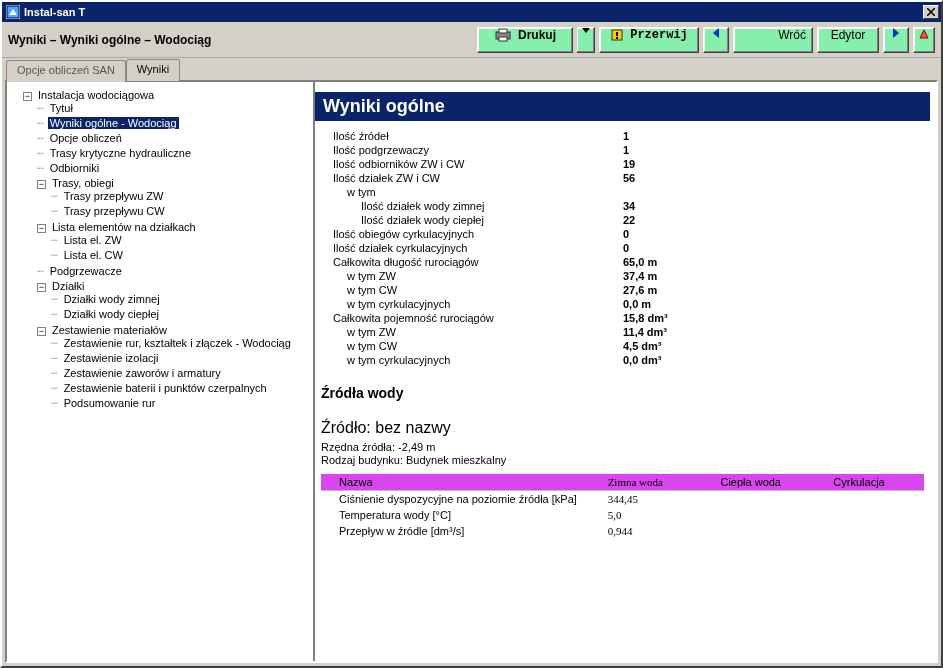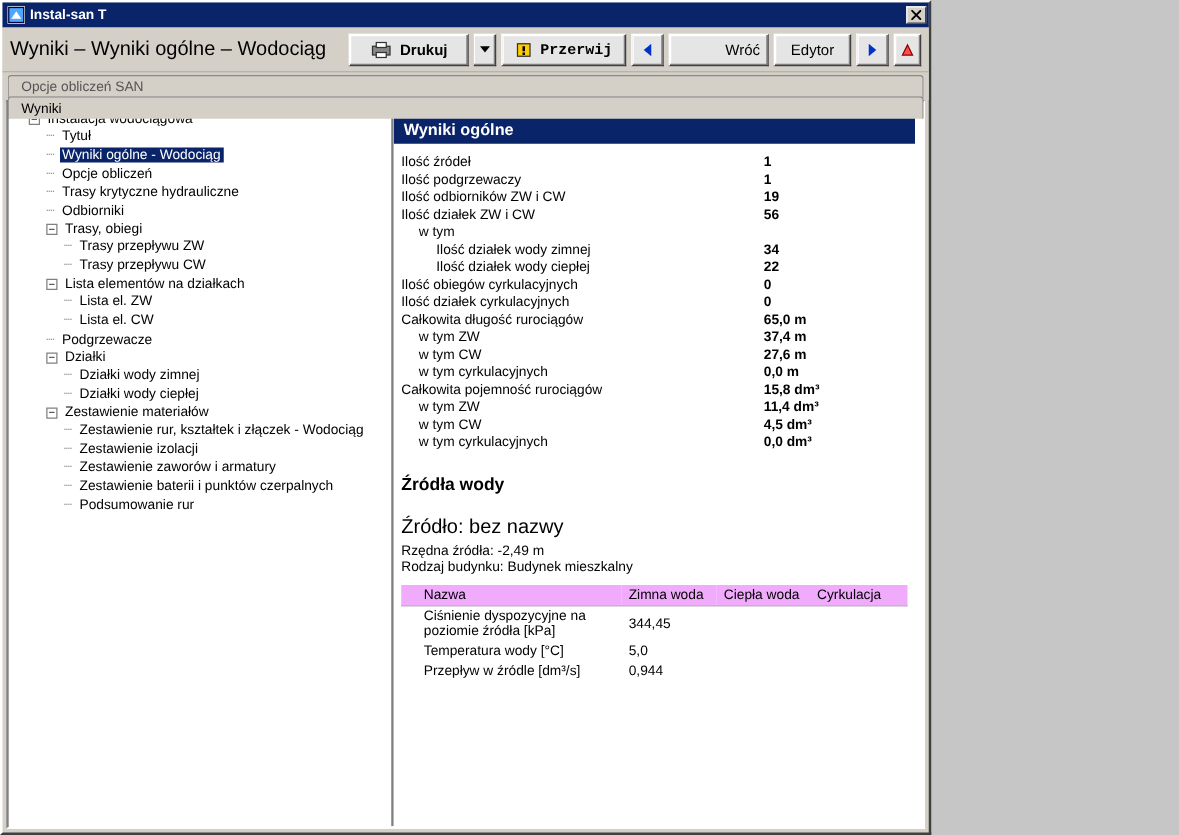--- a/index.html
+++ b/index.html
@@ -7,21 +7,21 @@
     margin: 0;
     font-family: Tahoma, Arial, sans-serif;
     font-size: 11px;
     background: #c6c6c6;
     color: #000;
     width: 943px;
     height: 668px;
     overflow: hidden;
   }
   .window {
-    width: 745px;
+    width: 943px;
     height: 668px;
     border: 2px solid #fff;
     border-right-color: #404040;
     border-bottom-color: #404040;
     background: #d4d0c8;
     display: flex;
     flex-direction: column;
   }
   .titlebar {
     background: linear-gradient(to right, #0a246a, #0a246a);
@@ -55,33 +55,33 @@
     display: flex;
     align-items: center;
     height: 36px;
     padding: 4px 6px;
     gap: 4px;
     background: #d4d0c8;
     border-bottom: 1px solid #aaa;
   }
   .breadcrumb {
     flex: 1;
-    font-size: 16px;
-    font-weight: normal;
+    font-size: 12px;
+    font-weight: bold;
     color: #000;
   }
   .btn3d {
-    background: #e5e5e5;
+    background: #86efac;
     border: 1px solid #fff;
     border-right-color: #404040;
     border-bottom-color: #404040;
     box-shadow: inset -1px -1px 0 #808080, inset 1px 1px 0 #fff;
     height: 26px;
     display: flex;
-    align-items: center;
+    align-items: flex-start;
     justify-content: center;
     font-size: 12px;
     font-weight: bold;
     cursor: default;
   }
   .btn-print-main { width: 96px; gap: 6px; }
   .btn-print-drop { width: 18px; border-left: none; }
   .btn-stop { width: 100px; gap: 6px; font-family: Liberation Mono, monospace; }
   .btn-back { width: 26px; color: #0033cc; }
   .btn-wroc { width: 80px; text-align: right; justify-content: flex-end; padding-right: 6px; font-weight: normal; }
@@ -93,21 +93,20 @@
     border-left: 4px solid transparent;
     border-right: 4px solid transparent;
     border-top: 5px solid #000;
   }
   .tabbar {
     display: flex;
     padding: 0 4px;
     gap: 0;
     background: #d4d0c8;
     height: 22px;
-    flex-direction: column;
   }
   .tab {
     border: 1px solid #888;
     border-bottom: none;
     background: #d4d0c8;
     border-radius: 3px 3px 0 0;
     padding: 3px 10px 2px;
     font-size: 11px;
     position: relative;
     top: 1px;
@@ -158,47 +157,47 @@
     overflow: auto;
     padding: 0 6px 6px 0;
     background: #fff;
   }
   .sectionbar {
     background: #0a246a;
     color: #fff;
     font-weight: bold;
     padding: 4px 8px;
     margin: 10px 0 8px 0;
-    font-size: 13px;
+    font-size: 18px;
   }
   .kv {
     display: flex;
-    padding: 1px 0 1px 6px;
+    padding: 1px 0 1px 18px;
   }
   .kv .k { width: 290px; }
   .kv .v { font-weight: bold; }
   .kv.indent1 .k::before { content: ""; display: inline-block; width: 14px; }
   .kv.indent2 .k::before { content: ""; display: inline-block; width: 28px; }
   .h2 { font-size: 14px; font-weight: bold; margin: 18px 0 12px 6px; }
   .h3 { font-size: 16px; font-weight: normal; margin: 18px 0 4px 6px; }
   .line { margin: 1px 0 1px 6px; }
   .tbl {
     margin: 8px 6px 0 6px;
     border-collapse: collapse;
     width: calc(100% - 12px);
   }
   .tbl th, .tbl td {
     text-align: left;
     font-size: 11px;
     padding: 2px 6px;
   }
-  .tbl thead tr { background: #f0abfc; }
+  .tbl thead tr { background: #d946ef; }
   .tbl thead th { font-weight: normal; border-bottom: 1px solid #bbb; }
   .tbl th:nth-child(1), .tbl td:nth-child(1) { width: 300px; padding-left: 18px; }
-  .tbl th:nth-child(2), .tbl td:nth-child(2) { width: 120px; }
+  .tbl th:nth-child(2), .tbl td:nth-child(2) { width: 120px; font-family: Liberation Serif, serif; }
   .tbl th:nth-child(3), .tbl td:nth-child(3) { width: 120px; }
   .tbl th:nth-child(4), .tbl td:nth-child(4) { width: 100px; }
   svg.icon { display: inline-block; vertical-align: middle; }
 </style>
 </head>
 <body>
 
 <div class="window">
   <div class="titlebar">
     <span class="icon-app">

